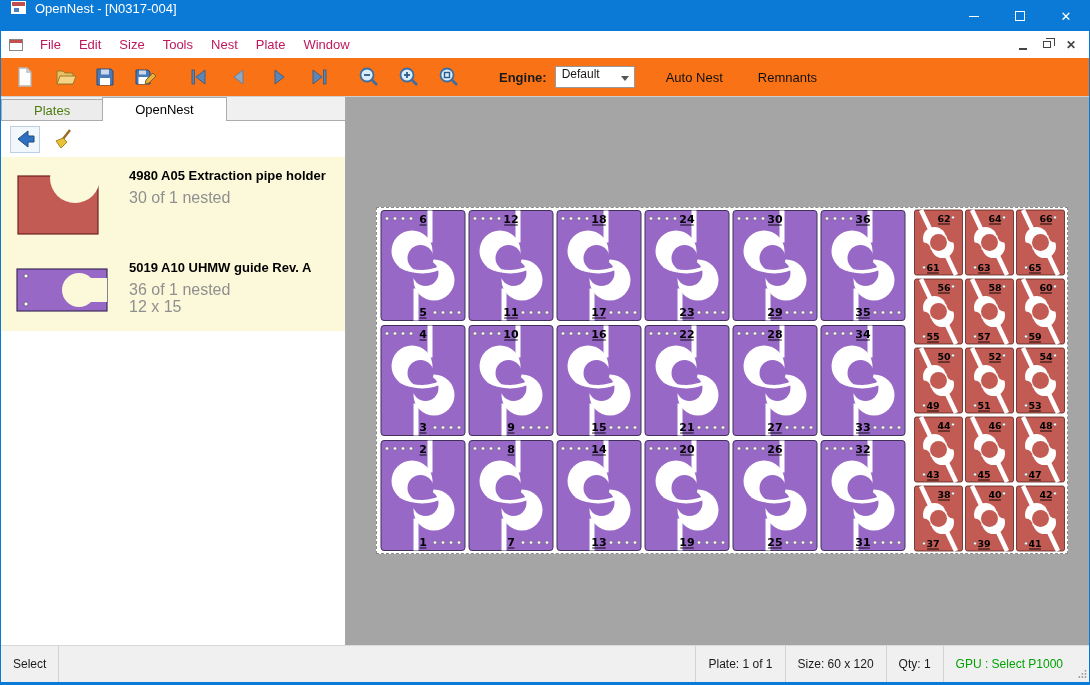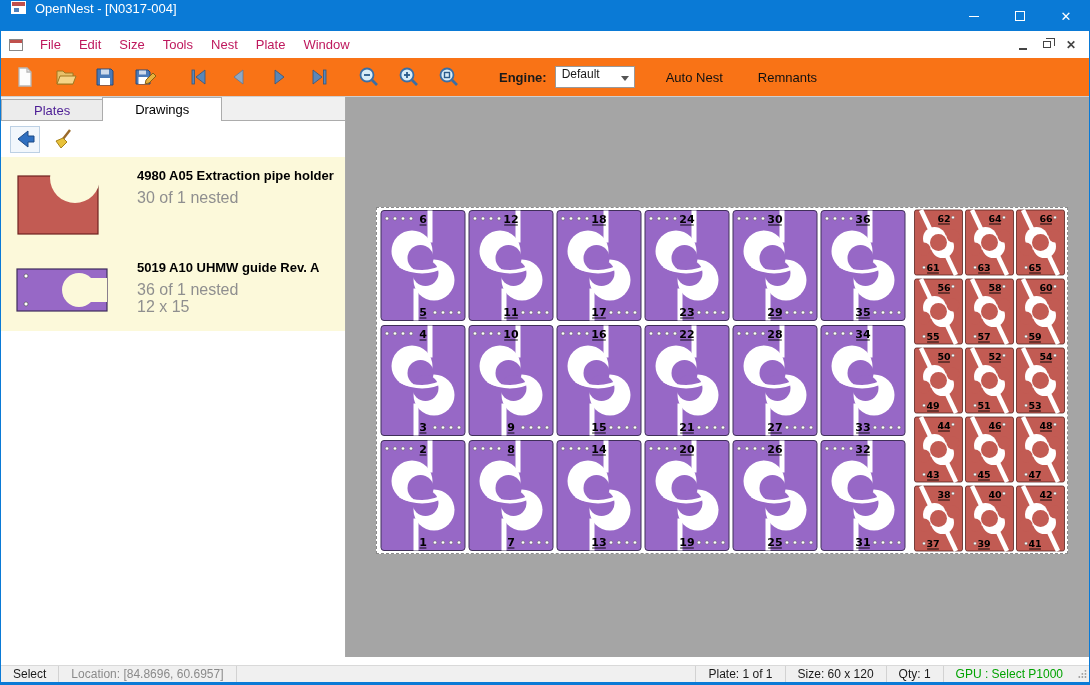--- a/index.html
+++ b/index.html
@@ -47,39 +47,39 @@
   .combo-caret{position:absolute;right:5px;top:9px;width:0;height:0;
     border-left:4px solid transparent;border-right:4px solid transparent;border-top:5px solid #555}
   .txt-btn{margin-left:27px;font-size:13px;padding:4px 4px;color:#111}
 
   
   .bodyarea{position:absolute;left:0;top:96px;right:0;bottom:25px;display:flex}
   .left-panel{width:345px;flex:0 0 345px;background:#fff;border-right:1px solid #a8a8a8;
     display:flex;flex-direction:column}
   .tabstrip{height:24px;background:#f0f0f0;display:flex;align-items:flex-end;border-bottom:1px solid #acacac}
   .tab{height:21px;display:flex;align-items:center;justify-content:center;padding:0 32px;
-    border:1px solid #acacac;border-bottom:none;background:#ececec;font-size:13px;color:#4c1d95;margin-right:-1px}
+    border:1px solid #acacac;border-bottom:none;background:#ececec;font-size:13px;color:#4d7c0f;margin-right:-1px}
   .tab.active{height:24px;background:#fff;margin-bottom:-1px;z-index:2;color:#000}
   .panel-toolbar{height:36px;display:flex;align-items:center;padding-left:9px;gap:8px;background:#fff}
   .ptool-btn{width:30px;height:27px;display:flex;align-items:center;justify-content:center;
     border:1px solid #bcd0e4;background:#f2f7fc}
   .ptool-btn.flat{border-color:transparent;background:transparent}
-  .drawing-item{display:flex;padding:9px 8px 9px 12px;gap:24px}
+  .drawing-item{display:flex;padding:9px 8px 9px 12px;gap:16px}
   .thumb{width:100px;flex:0 0 100px;display:flex;align-items:flex-start;justify-content:flex-start}
   .dtext .dtitle{font-weight:bold;font-size:13px;color:#000;margin:2px 0 6px 0}
   .dtext .dsub{color:#8f8f8f;font-size:16px;line-height:17px}
   .list-rest{flex:1;background:#fff}
 
   
   .canvas{flex:1;background:#a5a5a5;position:relative;overflow:hidden}
   .plate{position:absolute;left:30px;top:110px;width:692px;height:347px;background:#fff;border:1px dashed #8a8a8a}
   .plate svg{position:absolute;left:0;top:0}
 
   
-  .statusbar{position:absolute;left:0;bottom:0;right:0;height:17px;background:#f0f0f0;
+  .statusbar{position:absolute;left:0;bottom:0;right:0;height:37px;background:#f0f0f0;
     border-top:1px solid #d9d9d9;display:flex;align-items:flex-start;font-size:12px}
   .sb-cell{padding:0 12px;height:100%;display:flex;align-items:center;white-space:nowrap}
   .sb-left{border-right:1px solid #d2d2d2}
   .sb-right{border-left:1px solid #d2d2d2}
   .sb-loc{color:#8a8a8a}
   .sb-gpu{color:#00a300}
   .sb-spacer{flex:1}
   .grip{width:14px;height:100%;display:flex;align-items:flex-end;justify-content:flex-end;padding:2px}
 </style>
 </head>
@@ -202,21 +202,21 @@
     </div>
     <div class="txt-btn">Auto Nest</div>
     <div class="txt-btn">Remnants</div>
   </div>
 
   <div class="bodyarea">
 
     <div class="left-panel">
       <div class="tabstrip">
         <div class="tab">Plates</div>
-        <div class="tab active">Drawings</div>
+        <div class="tab active">OpenNest</div>
       </div>
       <div class="panel-toolbar">
         <div class="ptool-btn">
           <svg width="24" height="24" viewBox="0 0 24 24">
             <path d="M15,4 L5,12 L15,20 L15,15 L21,15 L21,9 L15,9 z" fill="#2f6fc0" stroke="#1d4a85"></path>
           </svg>
         </div>
         <div class="ptool-btn flat">
           <svg width="24" height="24" viewBox="0 0 24 24">
             <line x1="19" y1="3" x2="12" y2="12" stroke="#9a6a2a" stroke-width="2.4"></line>
@@ -897,21 +897,20 @@
               <text x="20" y="63" text-anchor="middle" font-size="9.5" font-weight="bold" font-family="&quot;DejaVu Sans&quot;, sans-serif" fill="#000">41</text>
               <line x1="14.11" y1="65" x2="25.89" y2="65" stroke="#000" stroke-width="0.9"></line>
             </g>
           </svg>
       </div>
     </div>
   </div>
 
   <div class="statusbar">
     <div class="sb-cell sb-left">Select</div>
-    <div class="sb-cell sb-left sb-loc">Location: [84.8696, 60.6957]</div>
     <div class="sb-spacer"></div>
     <div class="sb-cell sb-right">Plate: 1 of 1</div>
     <div class="sb-cell sb-right">Size: 60 x 120</div>
     <div class="sb-cell sb-right">Qty: 1</div>
     <div class="sb-cell sb-right sb-gpu">GPU : Select P1000</div>
     <div class="grip">
       <svg width="13" height="13" viewBox="0 0 13 13">
         <circle cx="11" cy="3" r="1.2" fill="#9a9a9a"></circle>
           <circle cx="11" cy="7" r="1.2" fill="#9a9a9a"></circle>
         <circle cx="11" cy="11" r="1.2" fill="#9a9a9a"></circle>

